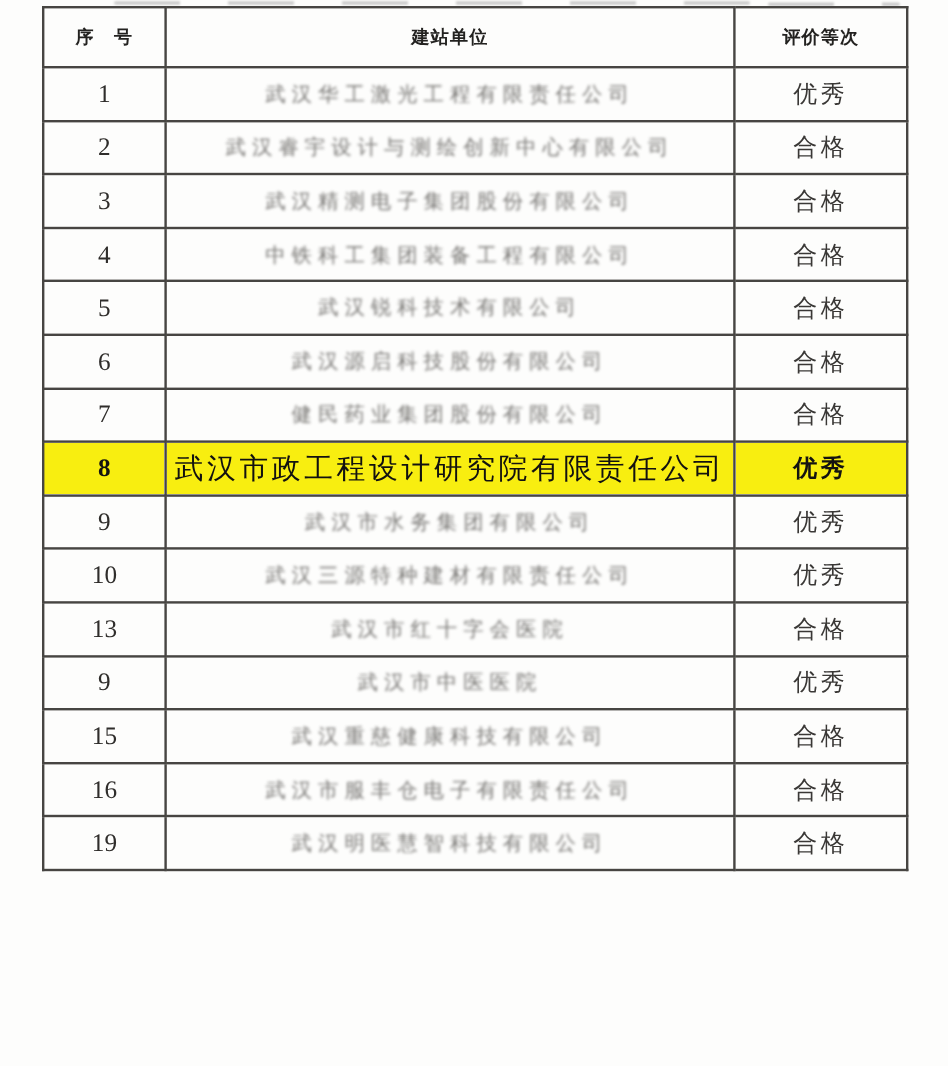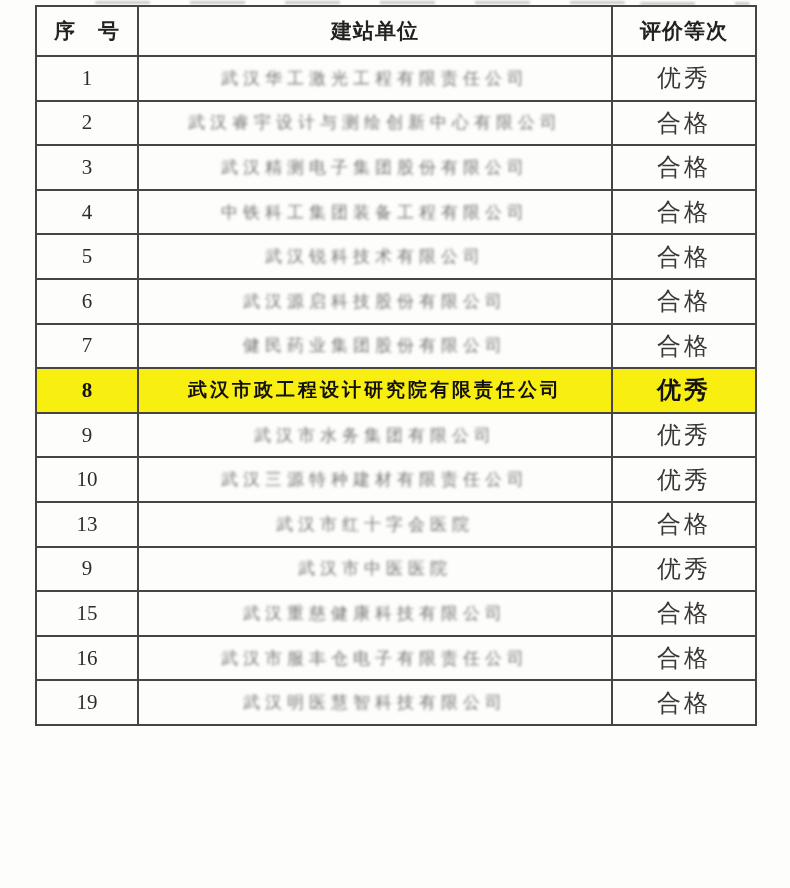--- a/index.html
+++ b/index.html
@@ -30,38 +30,38 @@
   col.c-grade{width:144px;}
 
   th,td{
     border:2px solid #474542;
     text-align:center;vertical-align:middle;
     padding:0;
     overflow:hidden;white-space:nowrap;
   }
   thead th{
     height:48px;
-    font-size:21px;font-weight:bold;color:#232220;
+    font-size:15px;font-weight:bold;color:#232220;
     letter-spacing:1px;
   }
   tbody td{height:42.6px;}
 
   .num{font-size:21px;color:#2f2d2b;}
   .unit{
     font-size:17px;color:#5a5855;letter-spacing:5px;
   }
   .blur{filter:blur(1.4px);opacity:.82;}
-  .grade{font-size:24px;color:#3a3836;letter-spacing:3px;}
+  .grade{font-size:20px;color:#3a3836;letter-spacing:3px;}
 
   
   tr.hl td{background:#f8ee10;}
   tr.hl .num,tr.hl .grade{font-weight:bold;color:#141311;}
   tr.hl .unit{
-    font-weight:bold;color:#121110;
-    font-size:19px;letter-spacing:3px;filter:none;opacity:1;
+    font-weight:normal;color:#121110;
+    font-size:24px;letter-spacing:3px;filter:none;opacity:1;
   }
 </style>
 </head>
 <body>
 
 <div class="page">
   <div class="streak s1"></div>
   <div class="streak s2"></div>
 
   <table class="doc">

